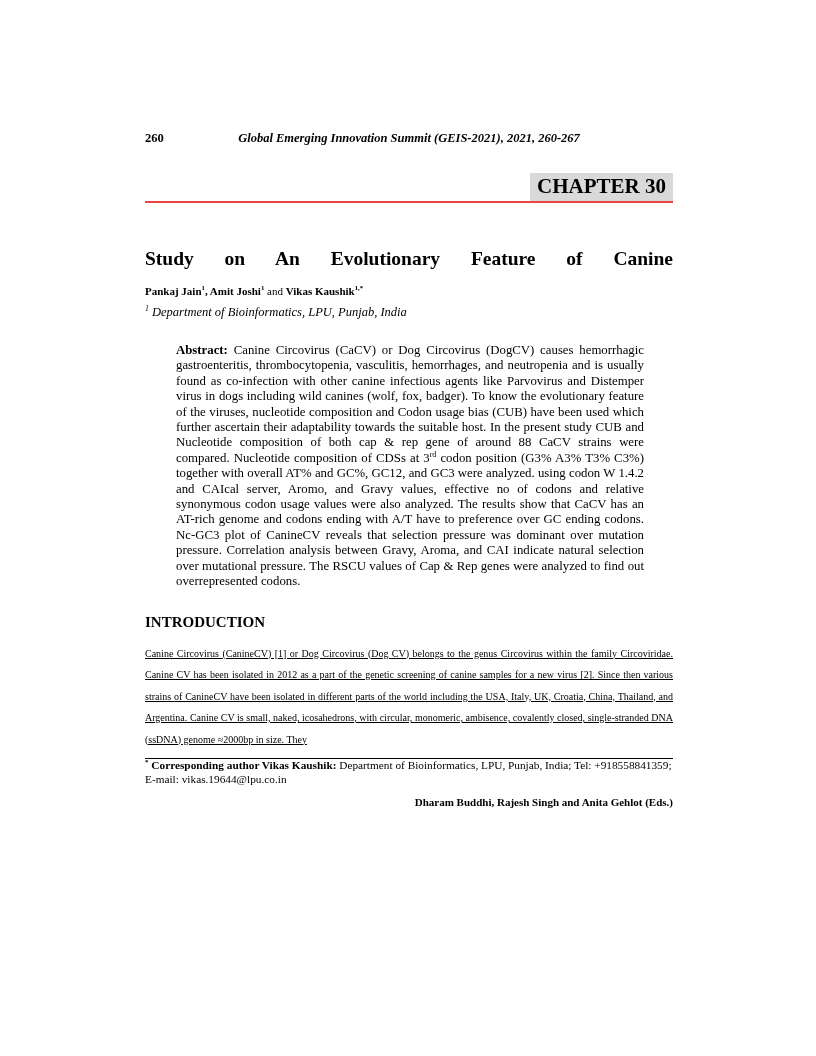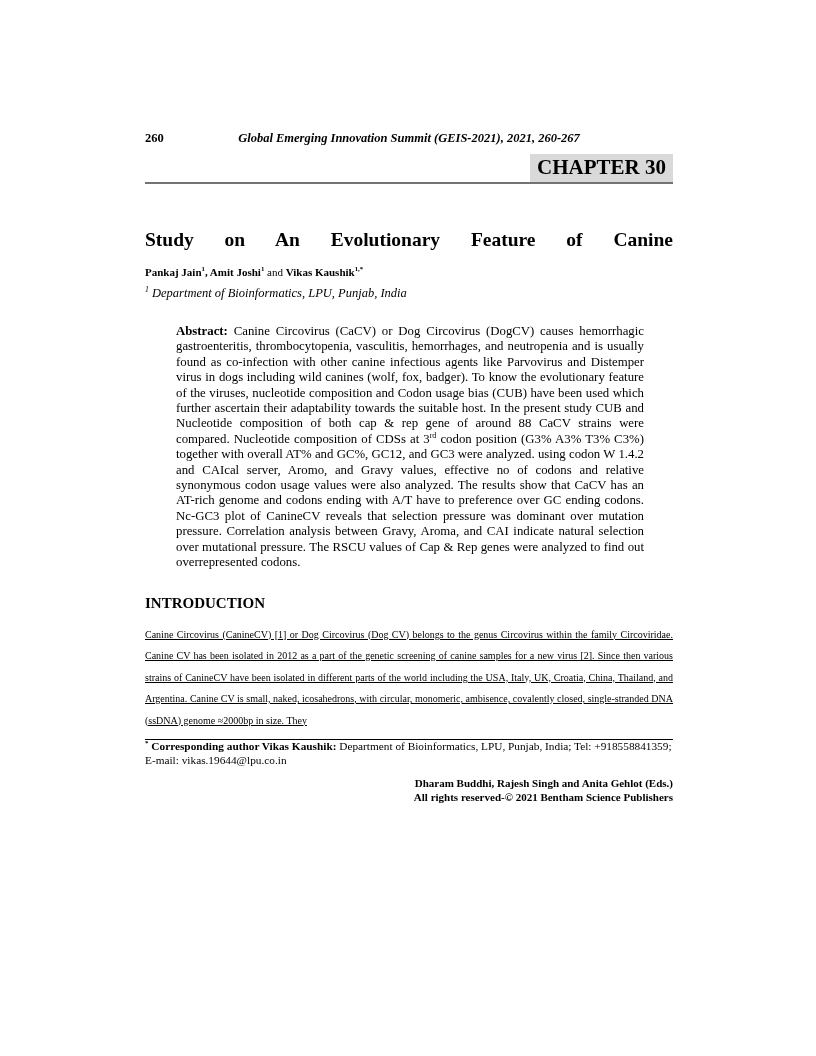--- a/index.html
+++ b/index.html
@@ -28,22 +28,22 @@
     font-weight: bold;
     text-align: center;
     line-height: 15px;
   }
   .running-header .page-num {
     position: absolute; left: 0; top: 0;
     font-style: normal;
   }
   .running-title { font-style: italic; margin-top: 45px; }
   .chapter-row {
-    margin-top: 8px;
-    border-bottom: 2px solid #737373;
+    margin-top: 27px;
+    border-bottom: 2px solid #ef4444;
     text-align: right;
   }
   .chapter-badge {
     display: inline-block;
     background: #d9d9d9;
     font-weight: bold;
     font-size: 21px;
     line-height: 25px;
     padding: 1px 7px 2px 7px;
     vertical-align: bottom;

